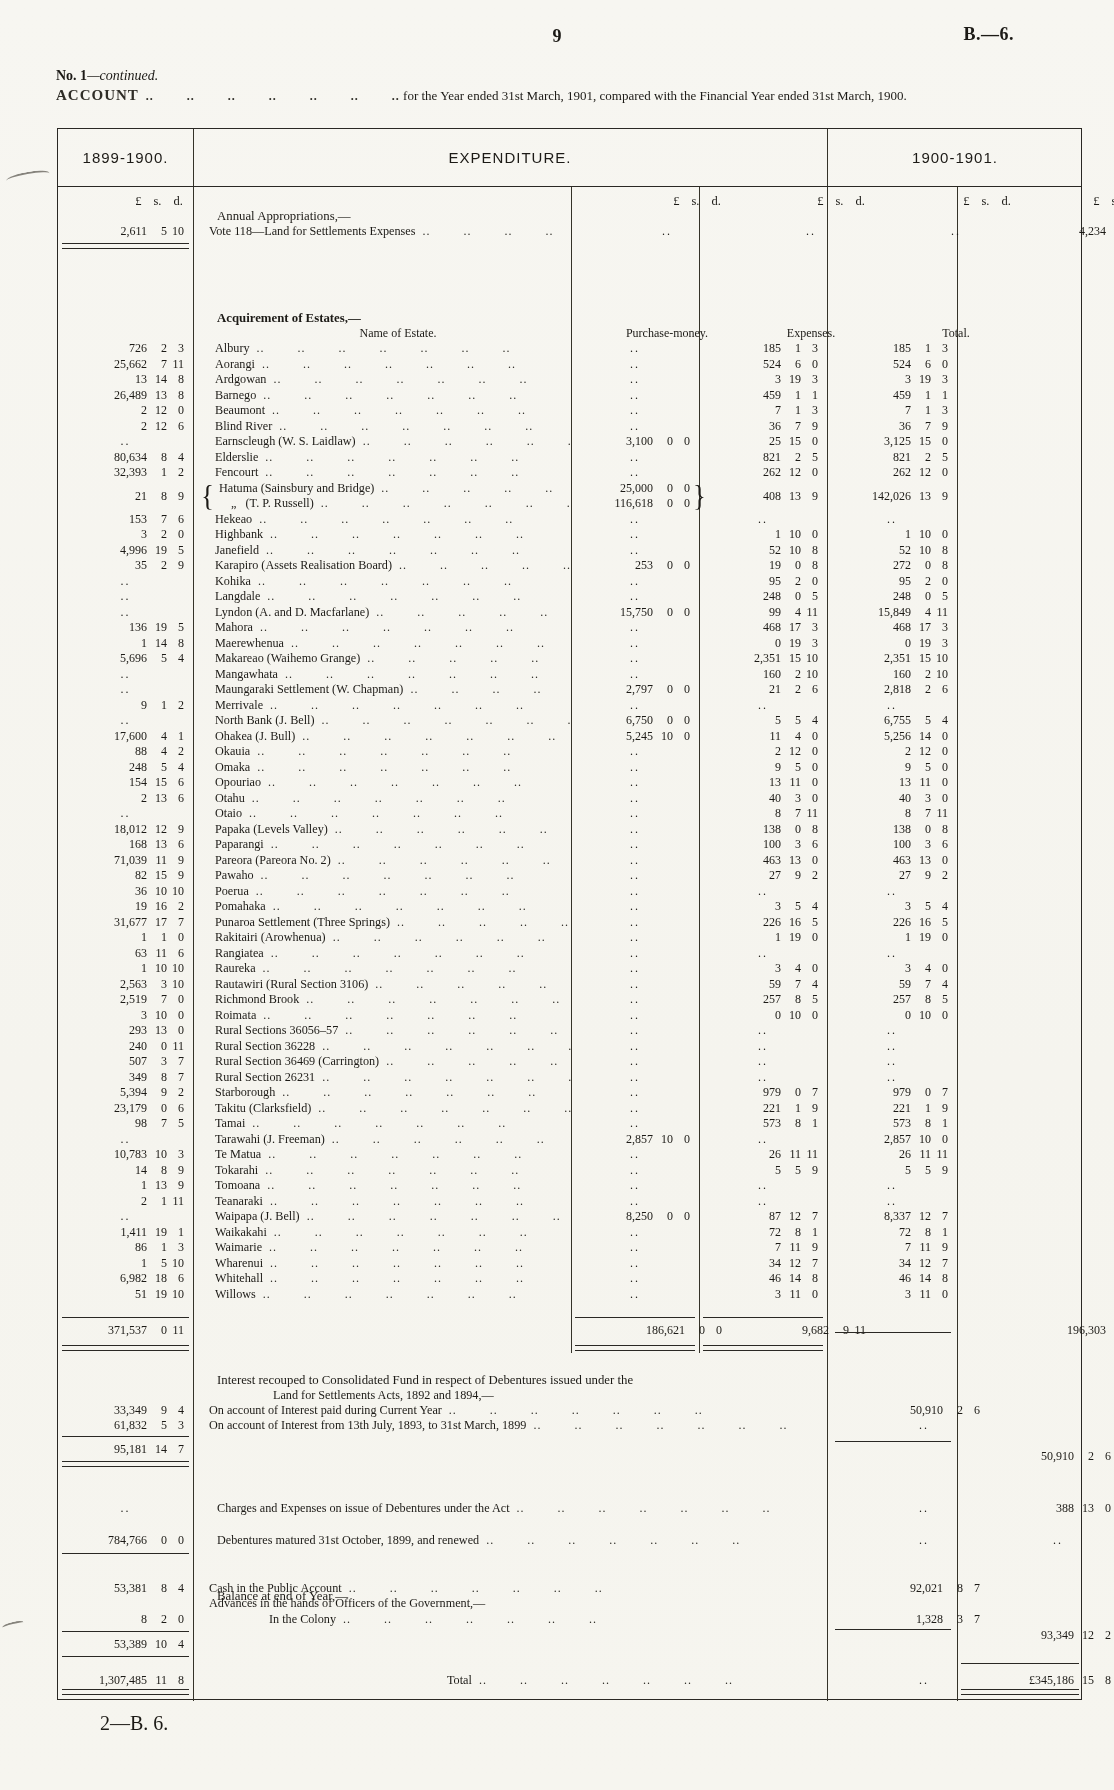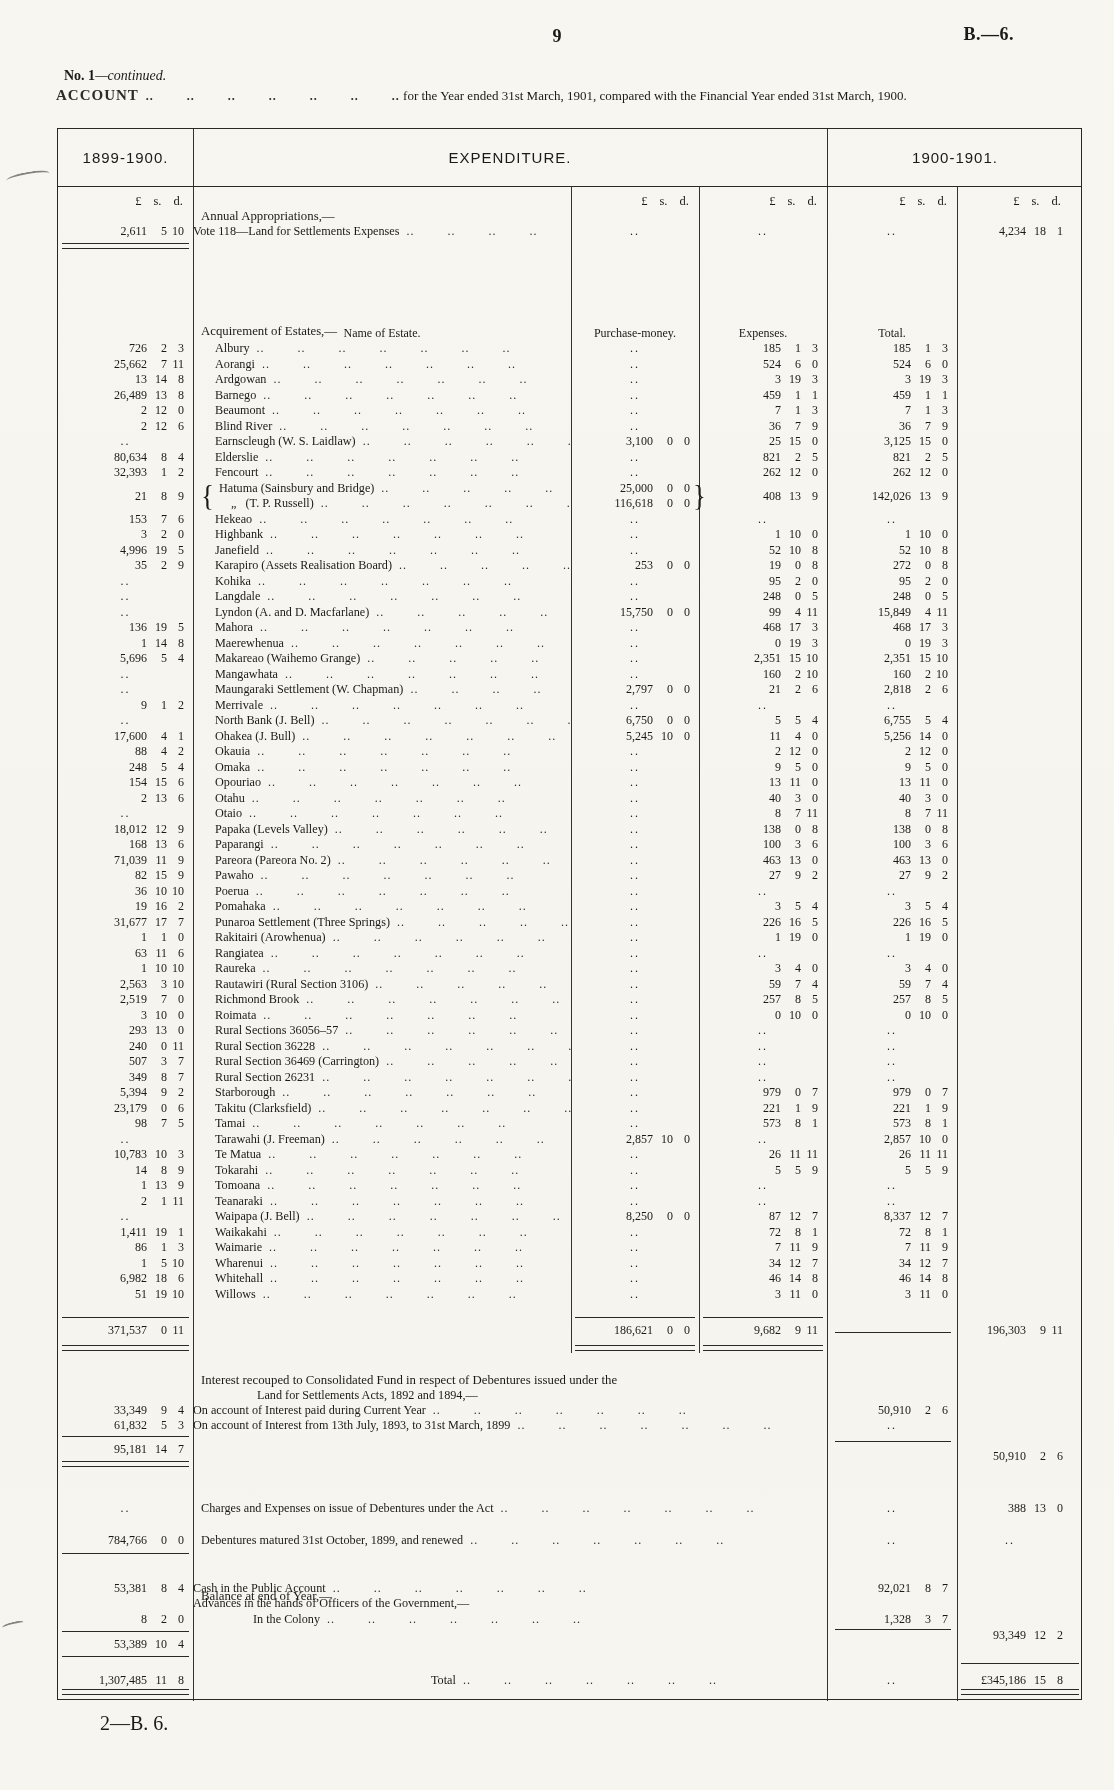--- a/index.html
+++ b/index.html
@@ -1,41 +1,41 @@
 <!DOCTYPE html>
 <html><head>
 <meta charset="utf-8">
 <style>
   html,body{margin:0;padding:0;background:#d9d7d0;}
   .sheet{position:relative;width:1114px;height:1790px;margin:0 auto;
     background:linear-gradient(180deg,#f7f6f1 0%,#f5f4ee 60%,#f6f5ef 100%);
     font-family:"Liberation Serif","DejaVu Serif",serif;color:#1c1a16;overflow:hidden;}
   .page-num{position:absolute;top:26px;left:0;width:100%;text-align:center;font-size:18px;font-weight:bold;}
   .doc-ref{position:absolute;top:24px;right:100px;font-size:18px;font-weight:bold;letter-spacing:.5px;}
-  .continued{position:absolute;top:68px;left:64px;font-size:14px;}
+  .continued{position:absolute;top:68px;left:56px;font-size:14px;}
   .continued .no{font-weight:bold;}
   .continued .cont{font-style:italic;}
   .acct-title{position:absolute;top:87px;left:56px;font-size:13px;white-space:nowrap;}
   .acct-title .lead{font-weight:bold;font-size:15px;letter-spacing:1px;}
   .footer-sig{position:absolute;top:1712px;left:100px;font-size:20px;}
 
   .acct-table{position:absolute;left:57px;top:128px;width:1025px;height:1572px;
     border:1.6px solid #2a2824;box-sizing:border-box;}
   .vline{position:absolute;width:1px;background:#353329;}
   .hrule{position:absolute;height:1px;background:#2a2824;}
   .hrule.dbl{height:4px;background:transparent;border-top:1px solid #2a2824;border-bottom:1.4px solid #2a2824;}
 
   .yr-band{position:absolute;top:0;left:0;width:100%;height:58px;display:grid;
     grid-template-columns:135px 634px 256px;border-bottom:1.5px solid #2a2824;box-sizing:border-box;
     font-family:"Liberation Sans","DejaVu Sans",sans-serif;font-size:15px;letter-spacing:1px;}
   .yr-band > div{display:flex;align-items:center;justify-content:center;}
 
   .grid6{display:grid;grid-template-columns:135px 378px 128px 128px 130px 126px;}
   .grid4{display:grid;grid-template-columns:135px 634px 130px 126px;}
-  .abs{position:absolute;left:0;width:100%;}
+  .abs{position:absolute;left:0;width:100%;gap:16px;}
 
   .mc{display:flex;justify-content:flex-end;align-items:baseline;padding-right:9px;box-sizing:border-box;font-size:12px;}
   .mc .p{flex:1;text-align:right;}
   .mc .s{width:20px;text-align:right;}
   .mc .d{width:17px;text-align:right;}
   .mc.dots{display:block;text-align:center;padding-right:0;letter-spacing:2px;}
   .far .mc, .mc.far{padding-right:20px;}
 
   .cur{font-size:12.5px;word-spacing:9px;text-align:right;padding-right:10px;}
   .cur.c-far{padding-right:22px;}
@@ -132,21 +132,21 @@
       <div class="mc dots">..</div>
       <div class="mc dots">..</div>
       <div class="mc far">
           <span class="p">4,234</span>
           <span class="s">18</span>
           <span class="d">1</span>
         </div>
     </div>
     <div class="hrule dbl" style="top:114px;left:4px;width:127px;"></div>
 
-    <div class="abs grid6 lrow" style="top:195px;">
+    <div class="abs grid6 lrow" style="top:182px;font-weight:bold;">
       <div></div>
       <div class="h-ind">Acquirement of Estates,—</div>
       <div></div>
         <div></div>
         <div></div>
         <div></div>
     </div>
     <div class="abs grid6" style="top:197px;height:15px;line-height:15px;">
       <div></div>
       <div class="colhead">Name of Estate.</div>

